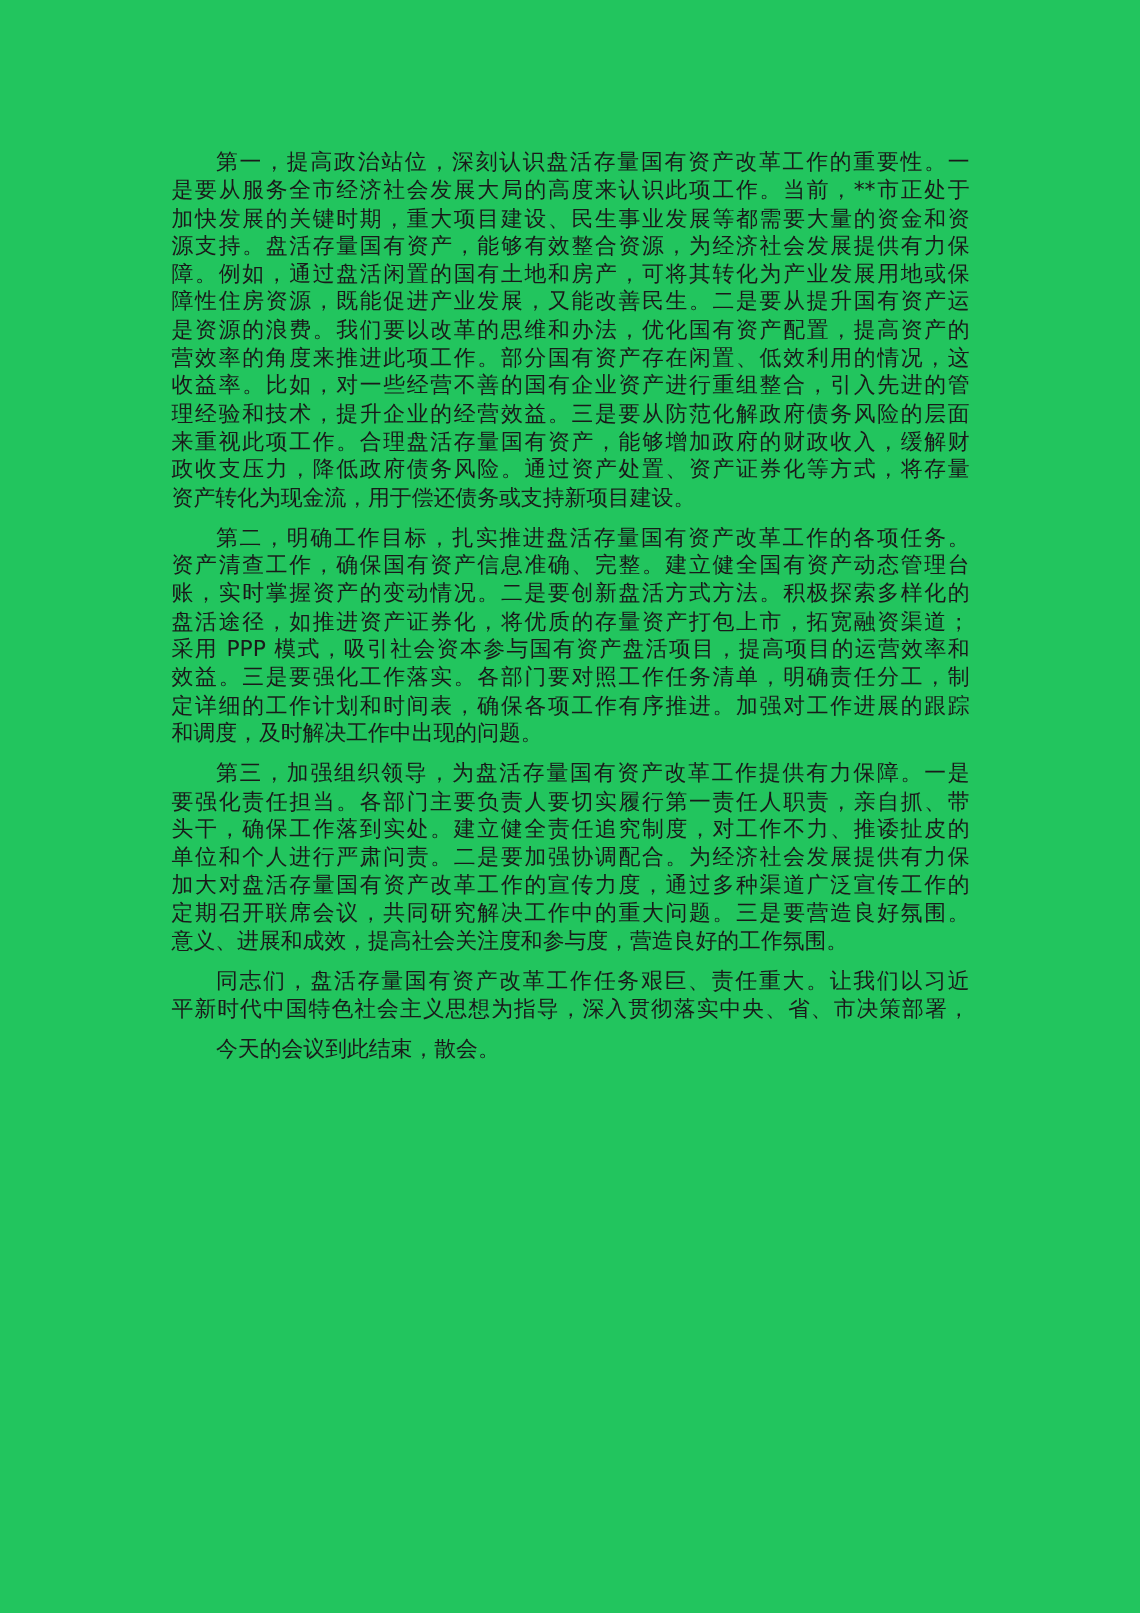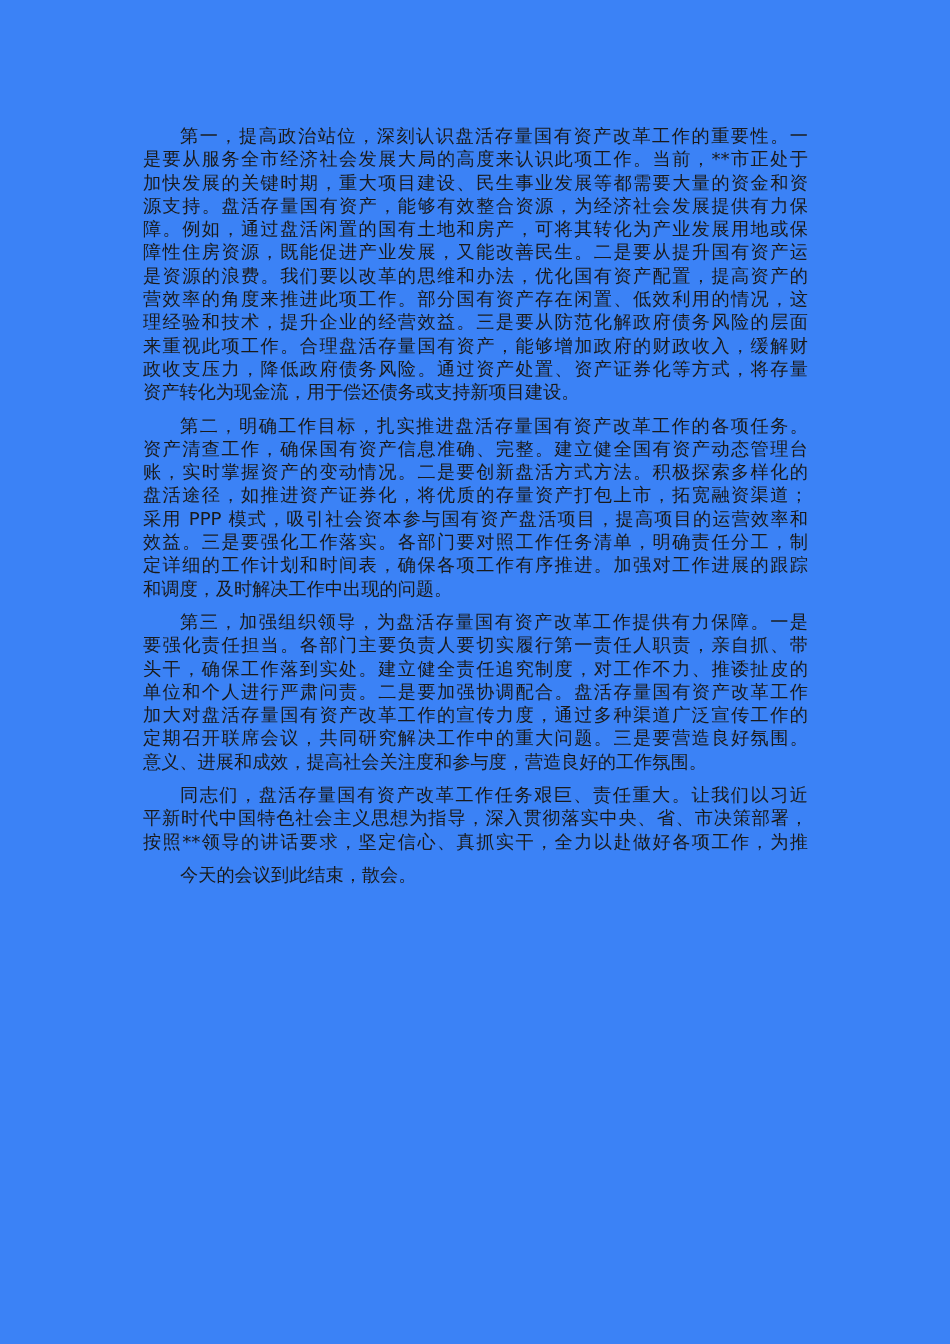--- a/index.html
+++ b/index.html
@@ -1,18 +1,18 @@
 <!DOCTYPE html>
 <html><head>
 <meta charset="utf-8">
 <style>
   html, body { margin: 0; padding: 0; background: #ffffff; }
   body { width: 950px; height: 1344px; position: relative; overflow: hidden; }
   .page {
-    position: absolute; left: 0; top: 0; width: 950px; height: 1344px; background: #3b82f6;
+    position: absolute; left: 0; top: 0; width: 950px; height: 1344px; background: #22c55e;
   }
   .doc {
     position: absolute; left: 143px; top: 124px; width: 665px;
     font-family: "DejaVu Sans", "Liberation Sans", sans-serif;
     font-size: 18.2px; color: #1a1a1a;
   }
   .para { margin: 0 0 10px 0; }
   .line {
     display: block; height: 23.3px; line-height: 23.3px;
     white-space: nowrap; text-align: justify; text-align-last: justify;
@@ -29,20 +29,21 @@
 
     <div class="para">
       <span class="line indent">第一，提高政治站位，深刻认识盘活存量国有资产改革工作的重要性。一</span>
       <span class="line">是要从服务全市经济社会发展大局的高度来认识此项工作。当前，**市正处于</span>
       <span class="line">加快发展的关键时期，重大项目建设、民生事业发展等都需要大量的资金和资</span>
       <span class="line">源支持。盘活存量国有资产，能够有效整合资源，为经济社会发展提供有力保</span>
       <span class="line">障。例如，通过盘活闲置的国有土地和房产，可将其转化为产业发展用地或保</span>
       <span class="line">障性住房资源，既能促进产业发展，又能改善民生。二是要从提升国有资产运</span>
       <span class="line">是资源的浪费。我们要以改革的思维和办法，优化国有资产配置，提高资产的</span>
       <span class="line">营效率的角度来推进此项工作。部分国有资产存在闲置、低效利用的情况，这</span>
+      <span class="line">收益率。比如，对一些经营不善的国有企业资产进行重组整合，引入先进的管</span>
       <span class="line">理经验和技术，提升企业的经营效益。三是要从防范化解政府债务风险的层面</span>
       <span class="line">来重视此项工作。合理盘活存量国有资产，能够增加政府的财政收入，缓解财</span>
       <span class="line">政收支压力，降低政府债务风险。通过资产处置、资产证券化等方式，将存量</span>
       <span class="line last">资产转化为现金流，用于偿还债务或支持新项目建设。</span>
     </div>
 
     <div class="para">
       <span class="line indent">第二，明确工作目标，扎实推进盘活存量国有资产改革工作的各项任务。</span>
       <span class="line">资产清查工作，确保国有资产信息准确、完整。建立健全国有资产动态管理台</span>
       <span class="line">账，实时掌握资产的变动情况。二是要创新盘活方式方法。积极探索多样化的</span>
@@ -50,30 +51,29 @@
       <span class="line">采用 PPP 模式，吸引社会资本参与国有资产盘活项目，提高项目的运营效率和</span>
       <span class="line">效益。三是要强化工作落实。各部门要对照工作任务清单，明确责任分工，制</span>
       <span class="line">定详细的工作计划和时间表，确保各项工作有序推进。加强对工作进展的跟踪</span>
       <span class="line last">和调度，及时解决工作中出现的问题。</span>
     </div>
 
     <div class="para">
       <span class="line indent">第三，加强组织领导，为盘活存量国有资产改革工作提供有力保障。一是</span>
       <span class="line">要强化责任担当。各部门主要负责人要切实履行第一责任人职责，亲自抓、带</span>
       <span class="line">头干，确保工作落到实处。建立健全责任追究制度，对工作不力、推诿扯皮的</span>
-      <span class="line">单位和个人进行严肃问责。二是要加强协调配合。盘活存量国有资产改革工作</span>
+      <span class="line">单位和个人进行严肃问责。二是要加强协调配合。为经济社会发展提供有力保</span>
       <span class="line">加大对盘活存量国有资产改革工作的宣传力度，通过多种渠道广泛宣传工作的</span>
       <span class="line">定期召开联席会议，共同研究解决工作中的重大问题。三是要营造良好氛围。</span>
       <span class="line last">意义、进展和成效，提高社会关注度和参与度，营造良好的工作氛围。</span>
     </div>
 
     <div class="para">
       <span class="line indent">同志们，盘活存量国有资产改革工作任务艰巨、责任重大。让我们以习近</span>
       <span class="line">平新时代中国特色社会主义思想为指导，深入贯彻落实中央、省、市决策部署，</span>
-      <span class="line">按照**领导的讲话要求，坚定信心、真抓实干，全力以赴做好各项工作，为推</span>
     </div>
 
     <div class="para">
       <span class="line indent last">今天的会议到此结束，散会。</span>
     </div>
 
   </div>
 </div>
 
 </body></html>

